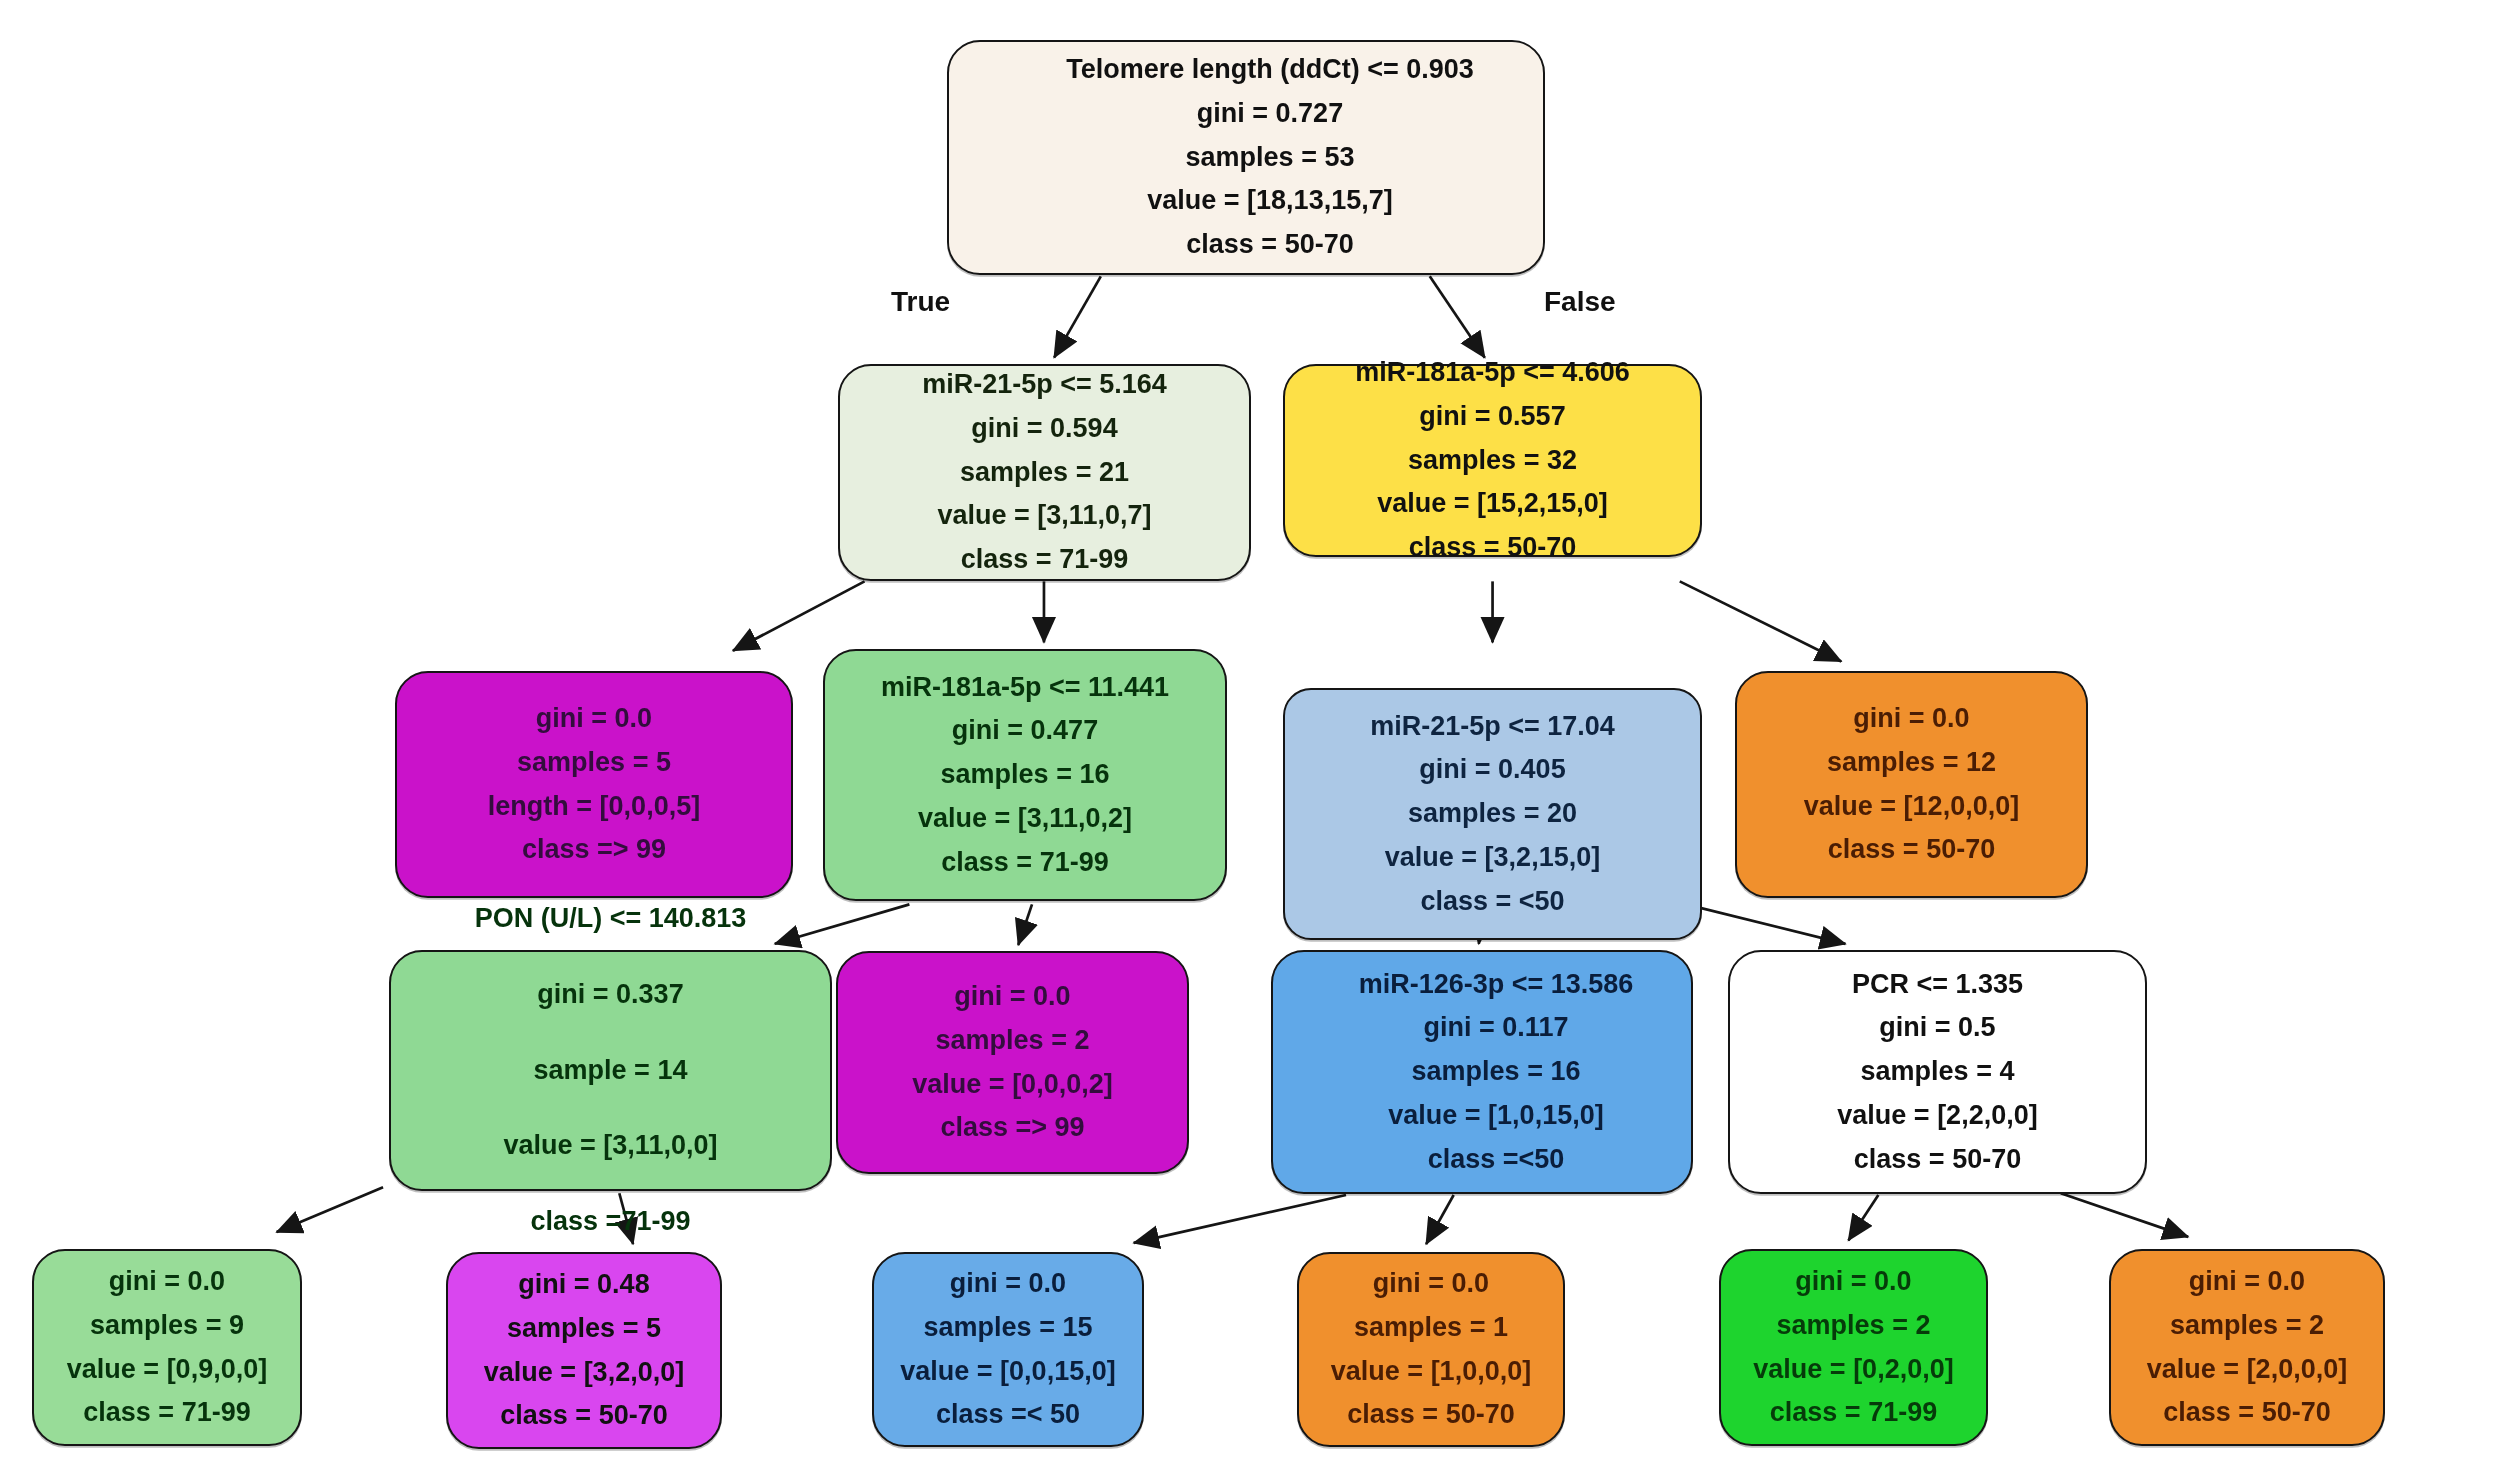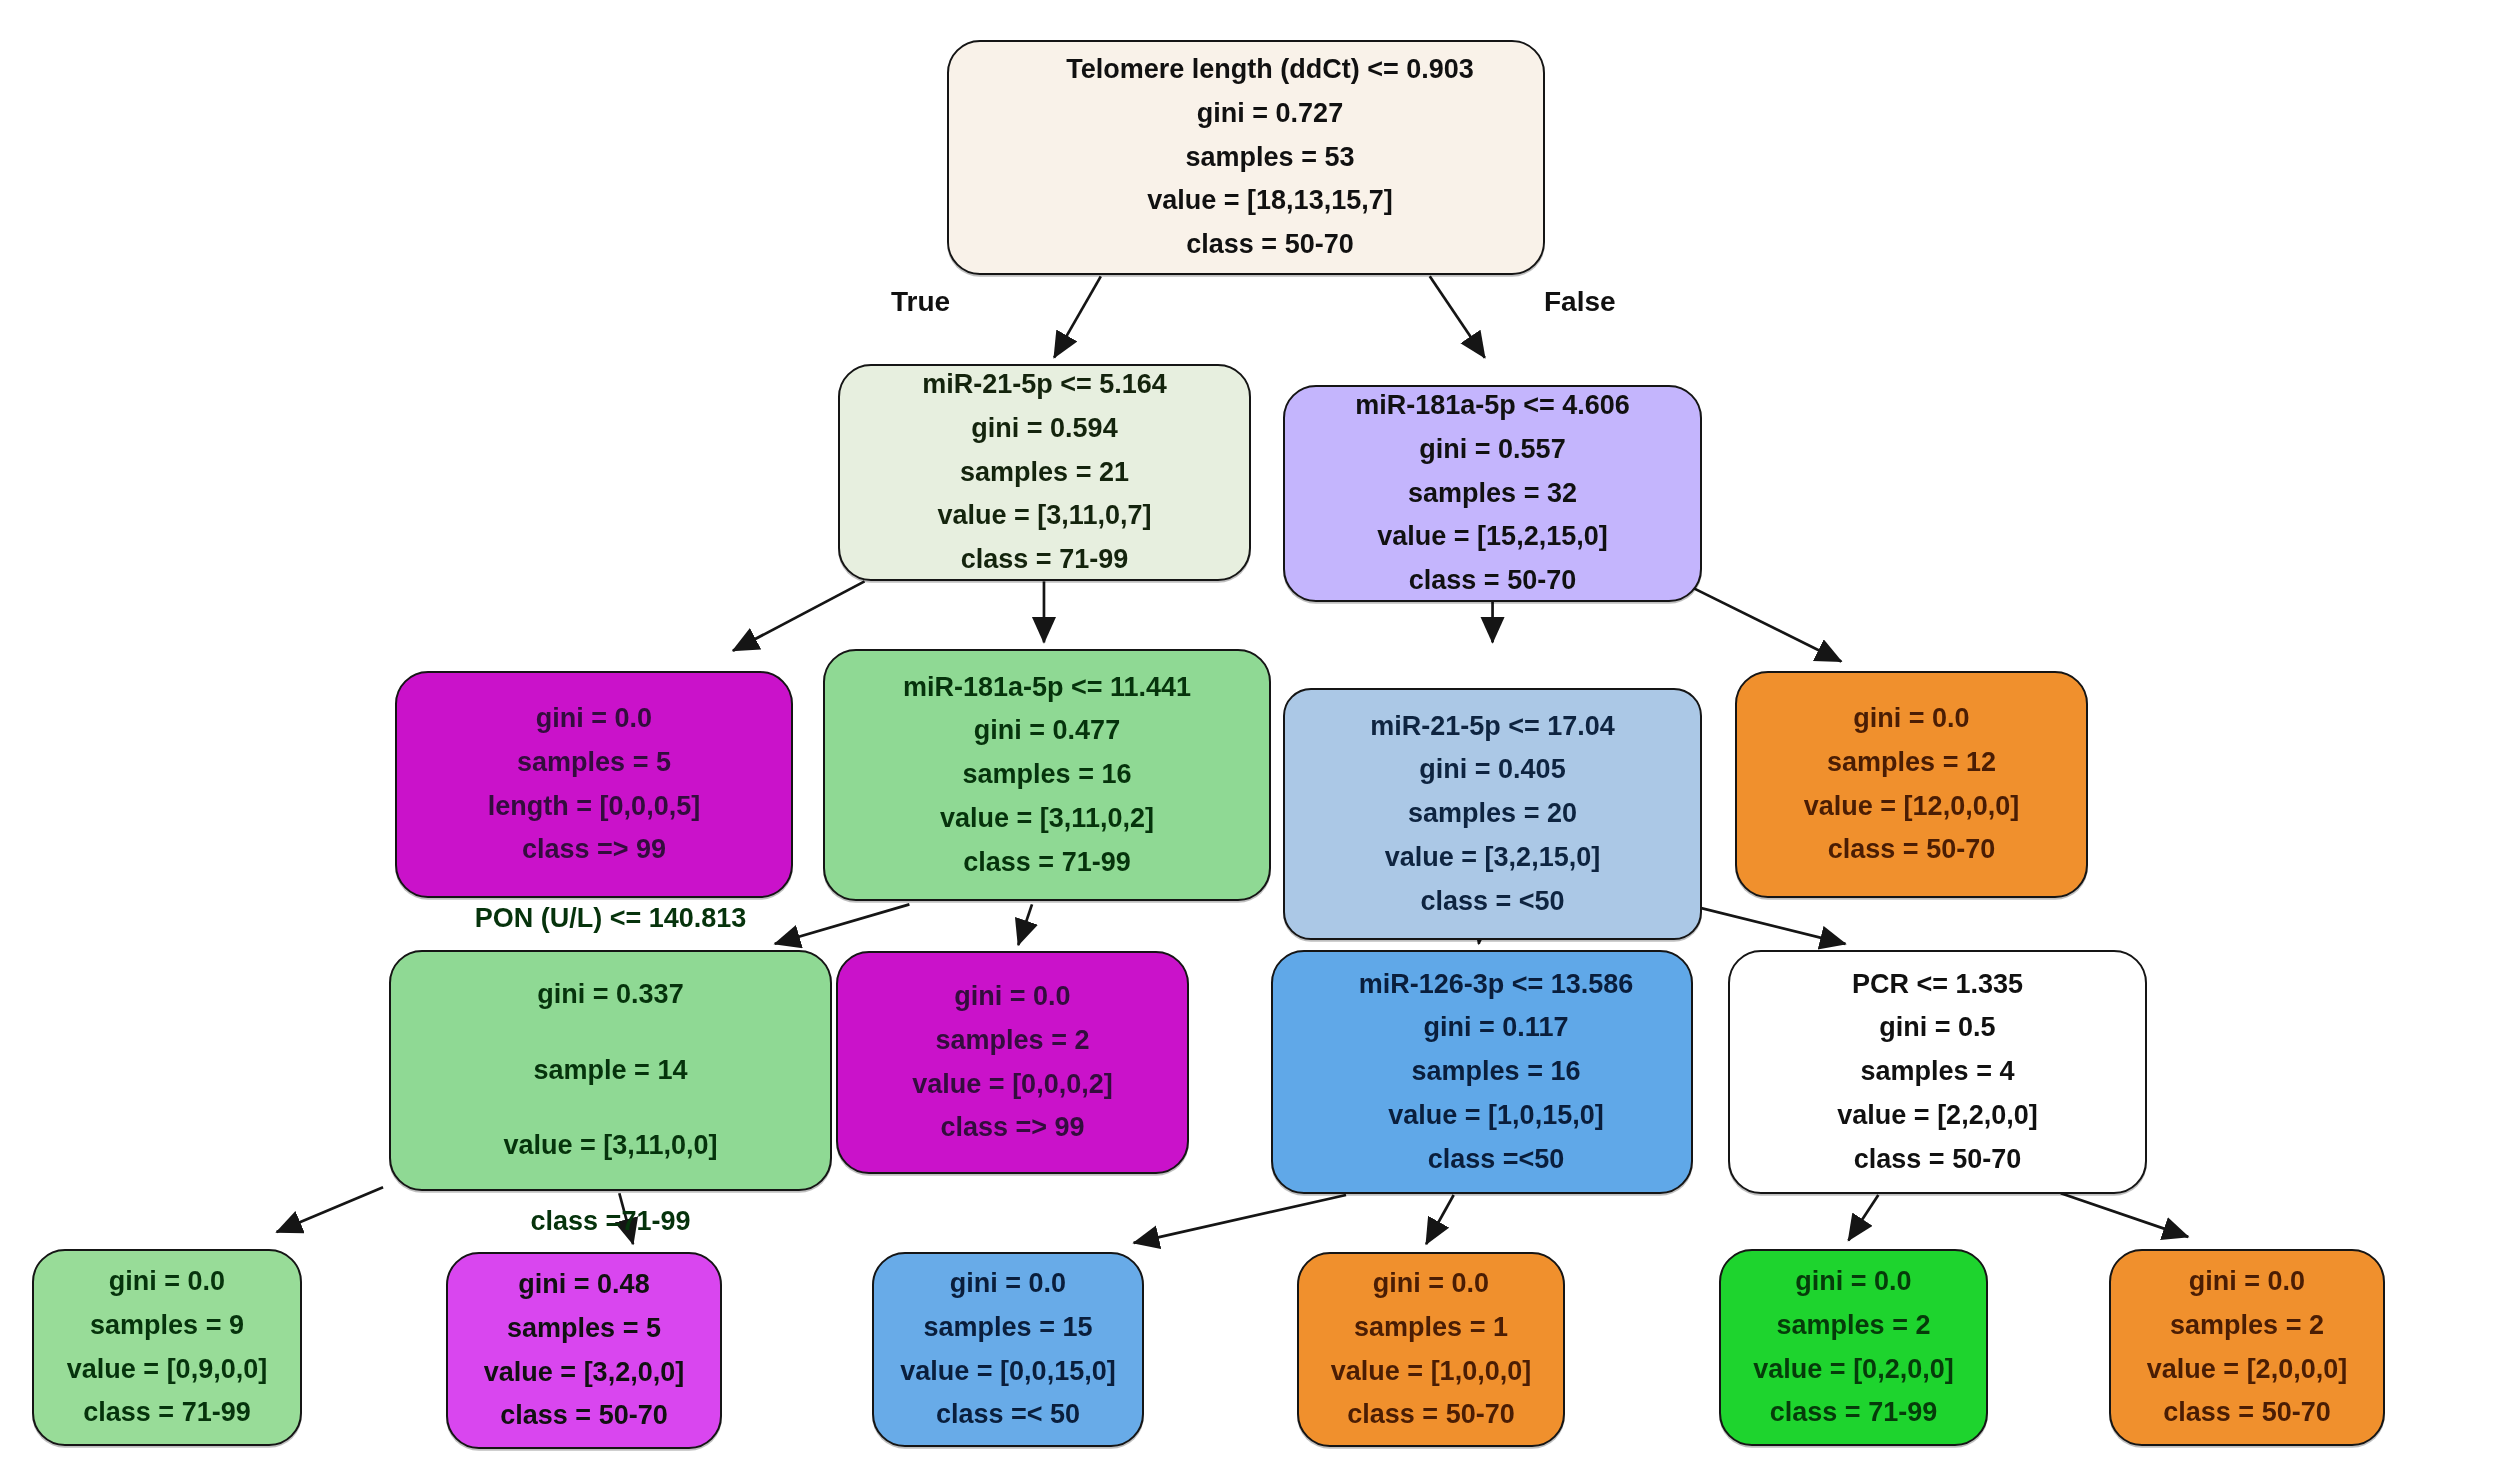--- a/index.html
+++ b/index.html
@@ -84,36 +84,36 @@
   </div>
 
   <div class="node" style="left: 838px; top: 364px; width: 413px; height: 217px; background-color: rgb(231, 239, 223); color: rgb(20, 36, 13);">
     <div>miR-21-5p &lt;= 5.164</div>
     <div>gini = 0.594</div>
     <div>samples = 21</div>
     <div>value = [3,11,0,7]</div>
     <div>class = 71-99</div>
   </div>
 
-  <div class="node" style="left: 1283px; top: 364px; width: 419px; height: 217px; background-color: #c4b5fd; color: rgb(17, 17, 17); margin-top: 21px;">
+  <div class="node" style="left: 1283px; top: 364px; width: 419px; height: 193px; background-color: #fde047; color: rgb(17, 17, 17);">
     <div>miR-181a-5p &lt;= 4.606</div>
     <div>gini = 0.557</div>
     <div>samples = 32</div>
     <div>value = [15,2,15,0]</div>
     <div>class = 50-70</div>
   </div>
 
   <div class="node" style="left: 395px; top: 671px; width: 398px; height: 227px; background-color: rgb(202, 18, 202); color: rgb(51, 13, 61);">
     <div>gini = 0.0</div>
     <div>samples = 5</div>
     <div>length = [0,0,0,5]</div>
     <div>class =&gt; 99</div>
   </div>
 
-  <div class="node" style="left: 823px; top: 649px; width: 448px; height: 252px; background-color: rgb(143, 217, 148); color: rgb(6, 51, 12);">
+  <div class="node" style="left: 823px; top: 649px; width: 404px; height: 252px; background-color: rgb(143, 217, 148); color: rgb(6, 51, 12);">
     <div>miR-181a-5p &lt;= 11.441</div>
     <div>gini = 0.477</div>
     <div>samples = 16</div>
     <div>value = [3,11,0,2]</div>
     <div>class = 71-99</div>
   </div>
 
   <div class="node" style="left: 1283px; top: 688px; width: 419px; height: 252px; background-color: rgb(171, 200, 230); color: rgb(14, 36, 64); border-radius: 28px;">
     <div>miR-21-5p &lt;= 17.04</div>
     <div>gini = 0.405</div>

